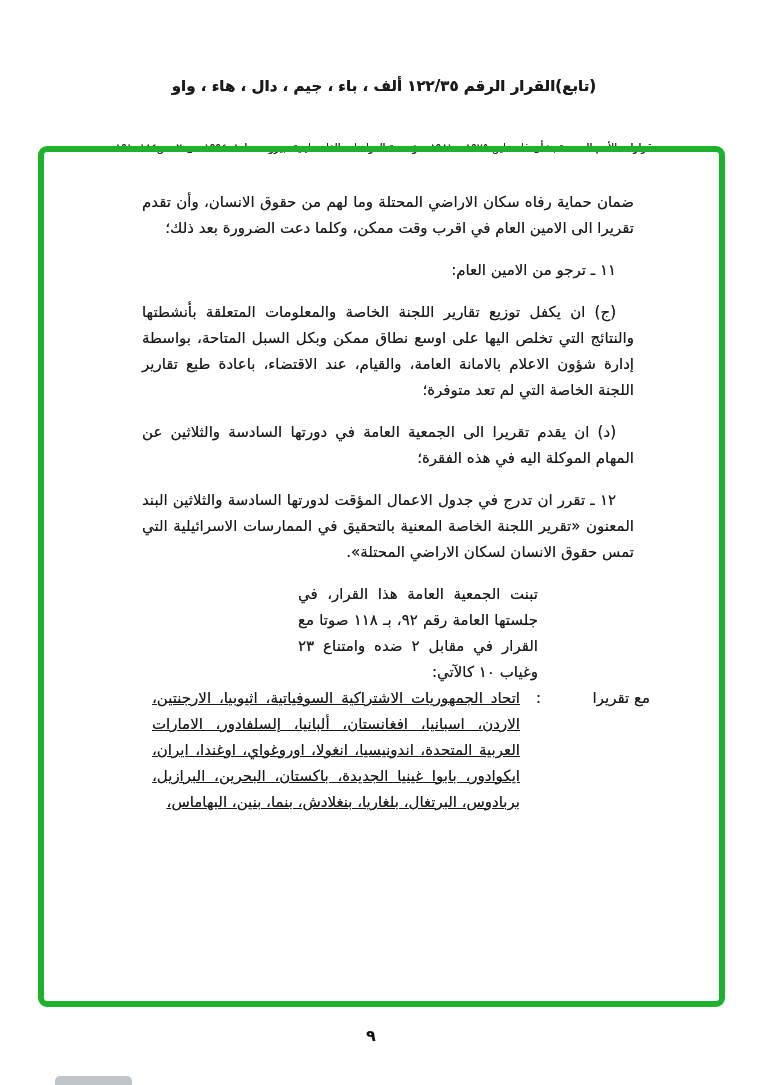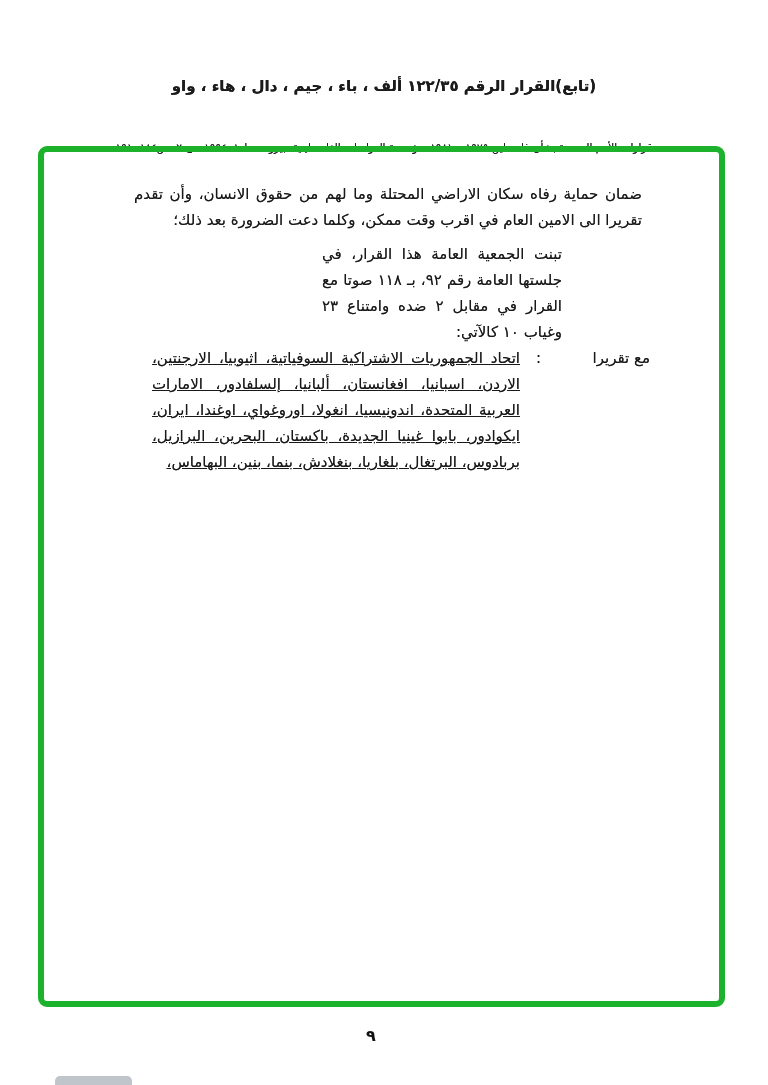--- a/index.html
+++ b/index.html
@@ -20,24 +20,24 @@
   }
   .green-frame{
     position:absolute;left:38px;top:146px;width:675px;height:849px;
     border:6px solid #1cb22c;border-radius:9px;
   }
   .text-block{
     position:absolute;top:173px;right:118px;width:524px;
     direction:rtl;font-size:15px;line-height:26px;color:#191919;
     text-shadow:0 0 .45px rgba(0,0,0,.6);
   }
-  .text-block p{margin:8px;text-align:justify;text-justify:inter-word;}
+  .text-block p{margin:16px;text-align:justify;text-justify:inter-word;}
   .text-block p.indent{text-indent:18px;}
   .adoption-note{
-    width:240px;margin:0 88px 0 auto;text-align:justify;
+    width:240px;margin:0 112px 0 auto;text-align:justify;
   }
   .vote-row{display:flex;}
   .vote-label{
     flex:none;width:130px;box-sizing:border-box;padding-left:16px;
     display:flex;justify-content:space-between;align-items:flex-start;
   }
   .vote-countries{flex:1;box-sizing:border-box;padding-left:26px;text-align:justify;text-decoration:underline;}
   .page-number{
     position:absolute;top:1026px;left:0;right:26px;text-align:center;
     font-size:16px;font-weight:bold;color:#111;
@@ -50,20 +50,24 @@
 </head>
 <body>
 
 <div class="hdr-title">(تابع)القرار الرقم ١٢٢/٣٥ ألف ، باء ، جيم ، دال ، هاء ، واو</div>
 <div class="hdr-source">قرارات الأمم المتحدة بشأن فلسطين ١٩٧٥ ــ ١٩٨١، مؤسسة الدراسات الفلسطينية، بيروت، ط ١، ١٩٩٤، مج ٢، ص١٨٤- ١٩١</div>
 
 <div class="green-frame"></div>
 
 <div class="text-block">
   <p>ضمان حماية رفاه سكان الاراضي المحتلة وما لهم من حقوق الانسان، وأن تقدم تقريرا الى الامين العام في اقرب وقت ممكن، وكلما دعت الضرورة بعد ذلك؛</p>
+  <p class="indent">١١ ـ ترجو من الامين العام:</p>
+  <p class="indent">(ج) ان يكفل توزيع تقارير اللجنة الخاصة والمعلومات المتعلقة بأنشطتها والنتائج التي تخلص اليها على اوسع نطاق ممكن وبكل السبل المتاحة، بواسطة إدارة شؤون الاعلام بالامانة العامة، والقيام، عند الاقتضاء، باعادة طبع تقارير اللجنة الخاصة التي لم تعد متوفرة؛</p>
+  <p class="indent">(د) ان يقدم تقريرا الى الجمعية العامة في دورتها السادسة والثلاثين عن المهام الموكلة اليه في هذه الفقرة؛</p>
+  <p class="indent">١٢ ـ تقرر ان تدرج في جدول الاعمال المؤقت لدورتها السادسة والثلاثين البند المعنون «تقرير اللجنة الخاصة المعنية بالتحقيق في الممارسات الاسرائيلية التي تمس حقوق الانسان لسكان الاراضي المحتلة».</p>
 
   <div class="adoption-note">تبنت الجمعية العامة هذا القرار، في جلستها العامة رقم ٩٢، بـ ١١٨ صوتا مع القرار في مقابل ٢ ضده وامتناع ٢٣ وغياب ١٠ كالآتي:</div>
 
   <div class="vote-row">
     <div class="vote-label">
       <span>مع تقريرا</span>
       <span>:</span>
     </div>
     <div class="vote-countries">اتحاد الجمهوريات الاشتراكية السوفياتية، اثيوبيا، الارجنتين، الاردن، اسبانيا، افغانستان، ألبانيا، إلسلفادور، الامارات العربية المتحدة، اندونيسيا، انغولا، اوروغواي، اوغندا، ايران، ايكوادور، بابوا غينيا الجديدة، باكستان، البحرين، البرازيل، بربادوس، البرتغال، بلغاريا، بنغلادش، بنما، بنين، البهاماس،</div>
   </div>

